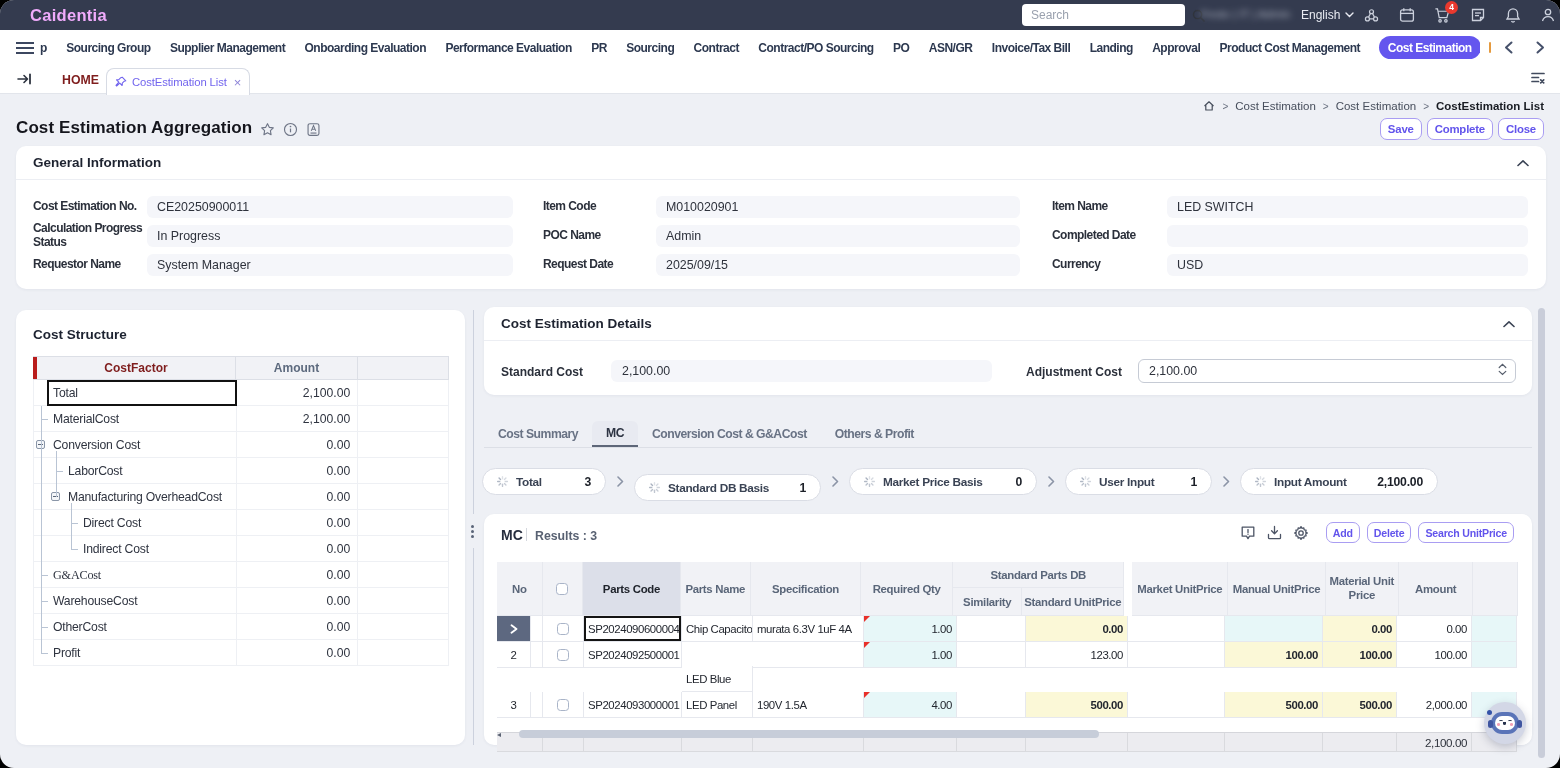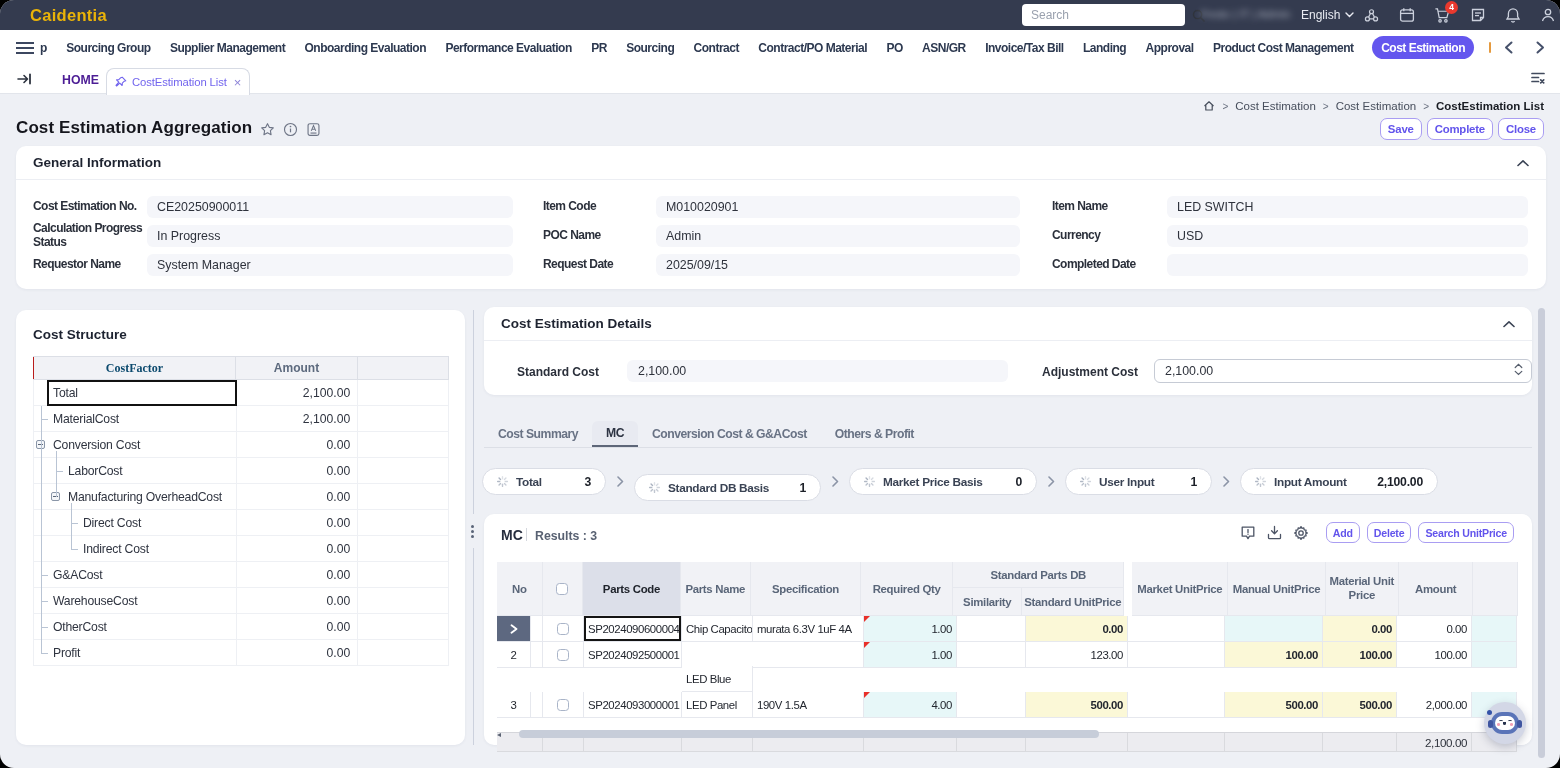--- a/index.html
+++ b/index.html
@@ -2,21 +2,21 @@
 <html><head>
 <meta charset="utf-8">
 <style>
   * { box-sizing: border-box; margin: 0; padding: 0; }
   html,body { background:#000; }
   body { font-family: "Liberation Sans", sans-serif; }
   .screen { position:relative; width:1560px; height:768px; background:#eef0f5; border-radius:14px; overflow:hidden; }
 
   
   .topbar { position:absolute; left:0; top:0; width:1560px; height:30px; background:#343b4f; display:flex; align-items:center; }
-  .logo { position:absolute; left:30px; top:6px; color:#eab308; font-size:16.5px; font-weight:700; letter-spacing:.3px; }
+  .logo { position:absolute; left:30px; top:6px; color:#f0abfc; font-size:16.5px; font-weight:700; letter-spacing:.3px; }
   .searchbox { position:absolute; left:1022px; top:4px; width:163px; height:22px; background:#fff; border-radius:4px; display:flex; align-items:center; }
   .searchbox input { border:none; outline:none; background:transparent; flex:1; padding:0 6px 0 9px; font-size:12px; color:#333; font-family:inherit; }
   .searchbox input::placeholder { color:#9aa1ae; }
   .searchbox .mag { margin-right:7px; display:flex; }
   .user-masked { position:absolute; left:1201px; top:8px; width:88px; color:#aeb4c2; font-size:11.5px; white-space:nowrap; filter:blur(3px); opacity:.9; }
   .lang { position:absolute; left:1301px; top:8px; color:#e9ebf2; font-size:12px; font-weight:400; display:flex; align-items:center; gap:5px; }
   .topicons { position:absolute; left:1363px; top:0; height:30px; display:flex; align-items:center; gap:19px; color:#ccd1dd; }
   .topicons .ic { position:relative; display:flex; }
   .badge { position:absolute; top:-6px; right:-7px; min-width:13px; height:13px; background:#e9392e; color:#fff; border-radius:7px; font-size:8.5px; font-weight:700; display:flex; align-items:center; justify-content:center; padding:0 3px; }
 
@@ -30,21 +30,21 @@
   .menu-item.active { background:#6456ee; color:#fff; border-radius:12px; padding:4.5px 9px; margin-left:9px; letter-spacing:-0.5px; }
   .menubar-right { position:absolute; right:15px; top:0; height:35px; display:flex; align-items:center; }
   .menubar-right .orange-bar { margin-right:13px; }
   .menubar-right .mchev + .mchev { margin-left:23px; }
   .orange-bar { width:2px; height:11px; background:#e59a3f; border-radius:1px; }
   .mchev { color:#46516b; display:flex; }
 
   
   .tabbar { position:absolute; left:0; top:65px; width:1560px; height:29px; background:#fff; border-bottom:1px solid #e2e5eb; }
   .collapse-ic { position:absolute; left:17px; top:7px; color:#2e3440; display:flex; }
-  .tab-home { position:absolute; left:48px; top:0; height:29px; display:flex; align-items:center; padding:0 14px; font-size:12.3px; font-weight:700; color:#4c1d95; }
+  .tab-home { position:absolute; left:48px; top:0; height:29px; display:flex; align-items:center; padding:0 14px; font-size:12.3px; font-weight:700; color:#7f1d1d; }
   .tab-active { position:absolute; left:106px; top:3px; height:27px; background:#fff; border:1px solid #d7dbe4; border-bottom:none; border-radius:8px 8px 0 0; display:flex; align-items:center; gap:5px; padding:0 8px; white-space:nowrap; }
   .tab-active .tab-label { color:#7265ee; font-size:11.3px; font-weight:400; letter-spacing:-0.1px; }
   .tab-active .tab-x { color:#8d84d8; font-size:13px; line-height:1; margin-left:2px; }
   .closeall-ic { position:absolute; right:15px; top:7px; color:#424b5e; display:flex; }
 
   
   .breadcrumb { position:absolute; right:16px; top:100px; display:flex; align-items:center; gap:7px; font-size:11.5px; color:#474e5c; }
   .breadcrumb .sep { color:#6a7180; font-size:10px; }
   .breadcrumb .last { font-weight:700; color:#181b22; }
   .page-title-row { position:absolute; left:16px; top:118px; display:flex; align-items:center; gap:8px; }
@@ -69,36 +69,36 @@
   .gi-col1 { left:17px; width:480px; } .gi-col1 .gi-label{width:114px;} .gi-col1 .gi-field{width:366px;}
   .gi-col2 { left:527px; width:477px; } .gi-col2 .gi-label{width:113px;} .gi-col2 .gi-field{width:364px;}
   .gi-col3 { left:1036px; width:476px; } .gi-col3 .gi-label{width:115px;} .gi-col3 .gi-field{width:361px;}
 
   
   #cs-card { left:16px; top:310px; width:449px; height:435px; }
   #cs-title { position:absolute; left:17px; top:17px; font-size:13.5px; font-weight:700; color:#1c2230; }
   .cs-table { position:absolute; left:17px; top:46px; width:416px; }
   .cs-header { display:flex; height:24px; background:#f1f2f6; border:1px solid #dcdfe6; border-left:none; border-right:none; }
   .cs-header > div { display:flex; align-items:center; justify-content:center; font-size:12px; font-weight:700; border-right:1px solid #dcdfe6; }
-  .cs-header > div:first-child { border-left:1px solid #b91c1c; color:#0c4a6e;font-family:Liberation Serif, serif; }
+  .cs-header > div:first-child { border-left:4px solid #b91c1c; color:#7f1d1d; }
   .cs-h-amount { color:#5d6a7e; }
   .cs-body { position:relative; border-left:1px solid #eef0f4; }
   .cs-row { display:flex; height:26px; border-bottom:1px solid #eef0f4; position:relative; }
   .cs-cell-f { width:203px; position:relative; border-right:1px solid #eef0f4; }
   .cs-cell-a { width:122px; display:flex; align-items:center; justify-content:flex-end; padding-right:7px; font-size:12.2px; color:#2f3440; border-right:1px solid #eef0f4; }
   .cs-cell-e { width:91px; border-right:1px solid #eef0f4; }
   .cs-label { position:absolute; top:50%; transform:translateY(-50%); font-size:12.2px; color:#2f3440; white-space:nowrap; letter-spacing:-0.2px; }
   .cs-focus { position:absolute; left:13px; top:0; width:190px; height:26px; border:2px solid #111; }
   .tree-line { position:absolute; background:#b9c4d4; }
   .tree-icon { position:absolute; width:9px; height:9px; border:1px solid #8a96a8; background:#f4f6f9; border-radius:2px; }
   .tree-icon::after { content:""; position:absolute; left:1px; right:1px; top:3px; height:1px; background:#5c6778; }
 
   
   #ced-card { left:484px; top:307px; width:1048px; height:88px; }
-  .ced-body { position:relative; height:54px;margin-left:16px; }
+  .ced-body { position:relative; height:54px; }
   #ced-std-label { position:absolute; left:17px; top:24px; font-size:12px; font-weight:700; color:#2b303b; }
   #ced-std-field { position:absolute; left:127px; top:19px; width:381px; height:22px; background:#f5f6fa; border-radius:6px; display:flex; align-items:center; padding:0 11px; font-size:12.4px; color:#2e323c; }
   #ced-adj-label { position:absolute; left:542px; top:24px; font-size:12px; font-weight:700; color:#2b303b; }
   #ced-adj-input { position:absolute; left:654px; top:18px; width:378px; height:24px; background:#fff; border:1px solid #c6cbd5; border-radius:6px; display:flex; align-items:center; padding:0 10px; font-size:12.4px; color:#2e323c; }
   .spin { position:absolute; right:8px; top:3px; display:flex; flex-direction:column; gap:1px; color:#555d6b; }
 
   
   .dtabs { position:absolute; left:484px; top:421px; width:1048px; height:27px; border-bottom:1px solid #dcdfe6; display:flex; align-items:stretch; }
   .dtab { font-size:12.2px; font-weight:700; color:#687284; display:flex; align-items:center; padding:0 14px; cursor:pointer; letter-spacing:-0.5px; }
   .dtab.active { background:#e8eaf1; border-radius:6px 6px 0 0; color:#2c3342; border-bottom:2px solid #5d6678; }
@@ -237,21 +237,21 @@
     <div class="menubar-inner" id="menu-items">
       <span class="hamburger"></span>
     <span class="menu-item first">p</span>
         <span class="menu-item">Sourcing Group</span>
         <span class="menu-item">Supplier Management</span>
         <span class="menu-item">Onboarding Evaluation</span>
         <span class="menu-item">Performance Evaluation</span>
         <span class="menu-item">PR</span>
         <span class="menu-item">Sourcing</span>
         <span class="menu-item">Contract</span>
-        <span class="menu-item">Contract/PO Material</span>
+        <span class="menu-item">Contract/PO Sourcing</span>
         <span class="menu-item">PO</span>
         <span class="menu-item">ASN/GR</span>
         <span class="menu-item">Invoice/Tax Bill</span>
         <span class="menu-item">Landing</span>
         <span class="menu-item">Approval</span>
         <span class="menu-item">Product Cost Management</span>
         <span class="menu-item active">Cost Estimation</span>
       </div>
     <div class="menubar-right">
       <span class="orange-bar"></span>
@@ -370,26 +370,26 @@
             <div class="gi-label">Request Date</div>
             <div class="gi-field">2025/09/15</div>
           </div>
         </div>
         <div class="gi-col gi-col3">
           <div class="gi-row">
             <div class="gi-label">Item Name</div>
             <div class="gi-field">LED SWITCH</div>
           </div>
           <div class="gi-row">
+            <div class="gi-label">Completed Date</div>
+            <div class="gi-field"></div>
+          </div>
+          <div class="gi-row">
             <div class="gi-label">Currency</div>
             <div class="gi-field">USD</div>
-          </div>
-          <div class="gi-row">
-            <div class="gi-label">Completed Date</div>
-            <div class="gi-field"></div>
           </div>
         </div>
       </div>
   </div>
 
   <div class="card" id="cs-card">
     <div id="cs-title">Cost Structure</div>
     <div class="cs-table">
       <div class="cs-header">
         <div style="width:203px;">CostFactor</div>
@@ -448,21 +448,21 @@
           <div class="cs-row">
             <div class="cs-cell-f">
               <span class="cs-label" style="left: 49px;">Indirect Cost</span>
               <span class="tree-line" style="left: 37px; top: 13px; width: 7px; height: 1px;"></span>
             </div>
             <div class="cs-cell-a">0.00</div>
             <div class="cs-cell-e"></div>
           </div>
           <div class="cs-row">
             <div class="cs-cell-f">
-              <span class="cs-label" style="left: 19px;">G&amp;ACost</span>
+              <span class="cs-label" style="left: 19px; font-family: Liberation Serif, serif;">G&amp;ACost</span>
               <span class="tree-line" style="left: 7px; top: 13px; width: 7px; height: 1px;"></span>
             </div>
             <div class="cs-cell-a">0.00</div>
             <div class="cs-cell-e"></div>
           </div>
           <div class="cs-row">
             <div class="cs-cell-f">
               <span class="cs-label" style="left: 19px;">WarehouseCost</span>
               <span class="tree-line" style="left: 7px; top: 13px; width: 7px; height: 1px;"></span>
             </div>

